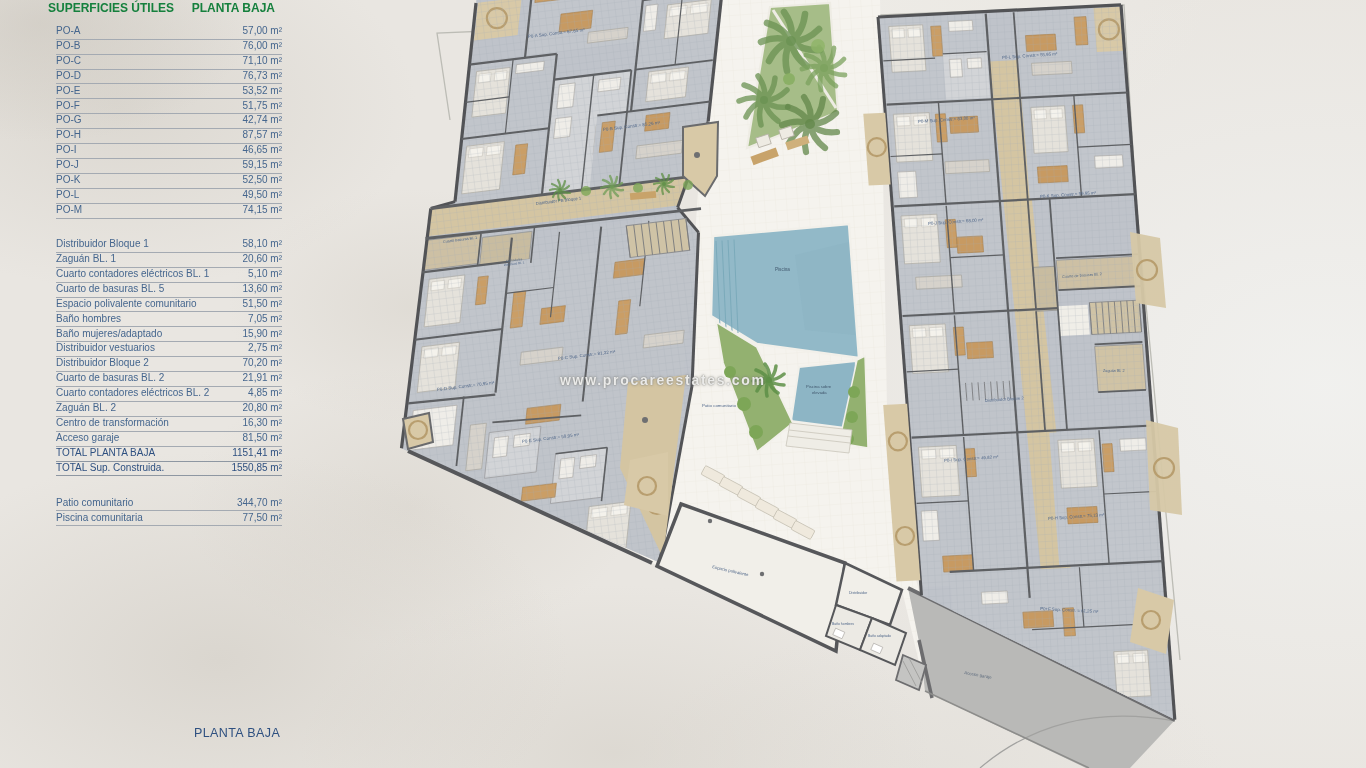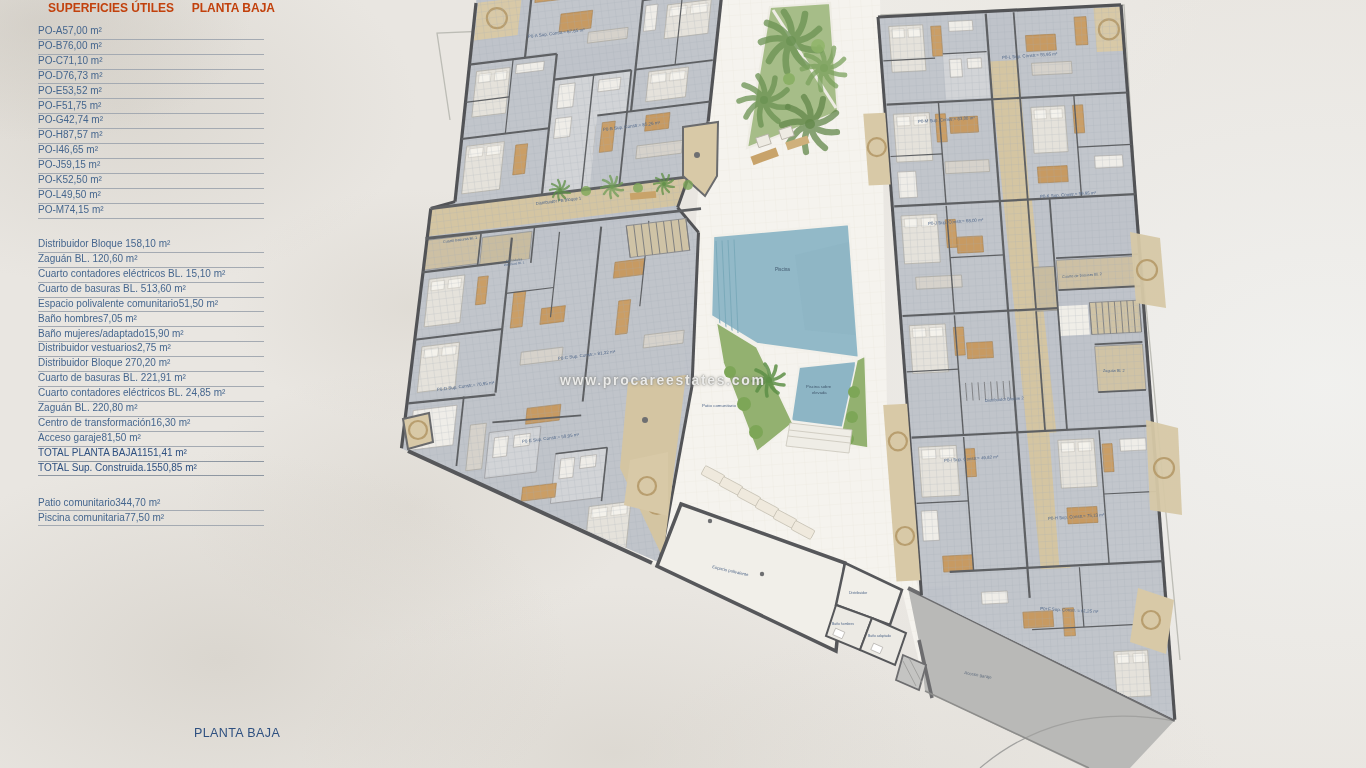--- a/index.html
+++ b/index.html
@@ -7,22 +7,22 @@
 radial-gradient(300px 170px at 3% 3%, rgba(200,195,186,0.55), rgba(200,195,186,0) 70%),
 radial-gradient(420px 260px at 9% 14%, rgba(203,198,189,0.45), rgba(203,198,189,0) 70%),
 radial-gradient(260px 170px at 30% 40%, rgba(210,205,196,0.4), rgba(210,205,196,0) 70%),
 radial-gradient(500px 300px at 16% 86%, rgba(203,198,189,0.5), rgba(203,198,189,0) 70%),
 radial-gradient(450px 240px at 45% 98%, rgba(206,201,192,0.45), rgba(206,201,192,0) 70%),
 radial-gradient(320px 200px at 30% 66%, rgba(208,203,194,0.4), rgba(208,203,194,0) 70%),
 radial-gradient(700px 520px at 97% 50%, rgba(241,241,239,0.95), rgba(241,241,239,0) 78%),
 radial-gradient(420px 200px at 68% 100%, rgba(225,222,216,0.6), rgba(225,222,216,0) 70%),
 radial-gradient(520px 260px at 62% 0%, rgba(238,236,231,0.85), rgba(238,236,231,0) 70%);}
 .panel{position:absolute;left:0;top:0;width:300px;height:768px;}
-.hdr{position:absolute;top:1px;left:48px;width:227px;font-size:12px;font-weight:700;color:#c2410c;display:flex;justify-content:space-between;white-space:nowrap;}
-.trow{position:absolute;left:38px;width:226px;font-size:10px;color:#45668e;border-bottom:1px solid #a4aab2;height:13.9px;display:flex;justify-content:flex-start;line-height:12.5px;white-space:nowrap;}
+.hdr{position:absolute;top:1px;left:48px;width:227px;font-size:12px;font-weight:700;color:#15803d;display:flex;justify-content:space-between;white-space:nowrap;}
+.trow{position:absolute;left:56px;width:226px;font-size:10px;color:#45668e;border-bottom:1px solid #a4aab2;height:13.9px;display:flex;justify-content:space-between;line-height:12.5px;white-space:nowrap;}
 .trow.bold{color:#2e5080;font-weight:400;border-bottom:1.2px solid #8e97a2;}
 .floorlbl{position:absolute;left:194px;top:726px;font-size:12.5px;color:#2e5080;letter-spacing:0.4px;}
 .wm{position:absolute;left:560px;top:372px;font-size:14px;letter-spacing:1.7px;color:rgba(253,253,251,0.85);text-shadow:0 0 3px rgba(125,125,120,0.9), 0 0 1px rgba(110,110,105,0.8);font-weight:700;}
 </style></head>
 <body>
 <div class="page">
 
 <div class="bg1"></div>
 
 <svg width="1366" height="768" viewBox="0 0 1366 768" style="position:absolute;left:0;top:0">

